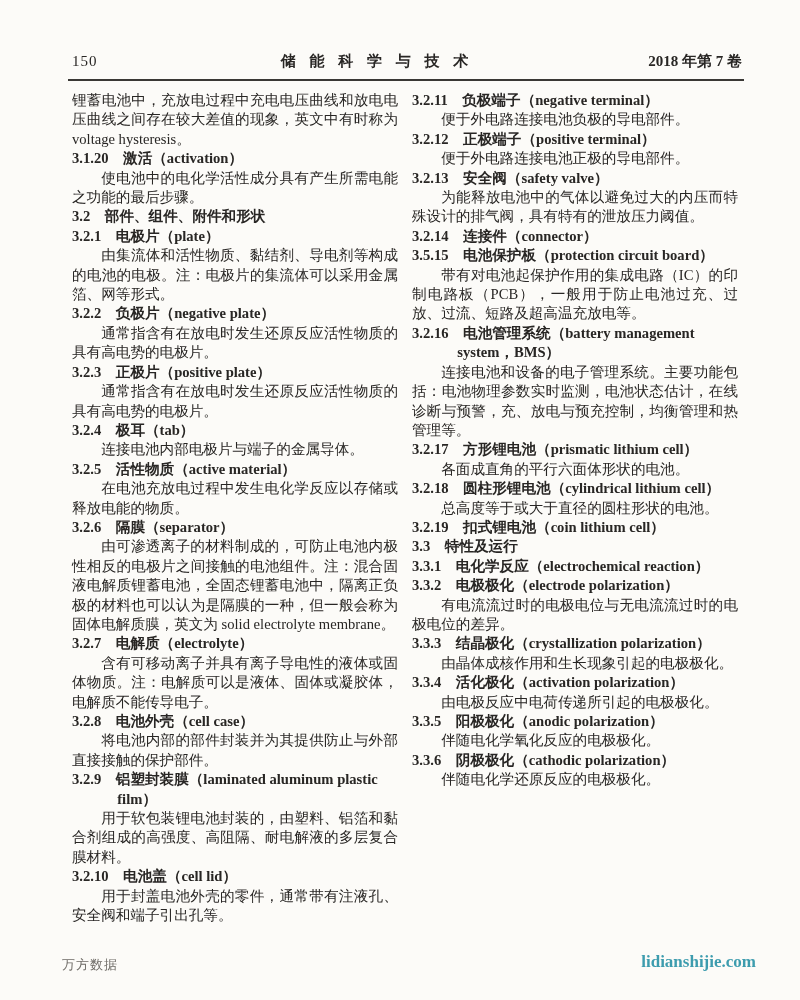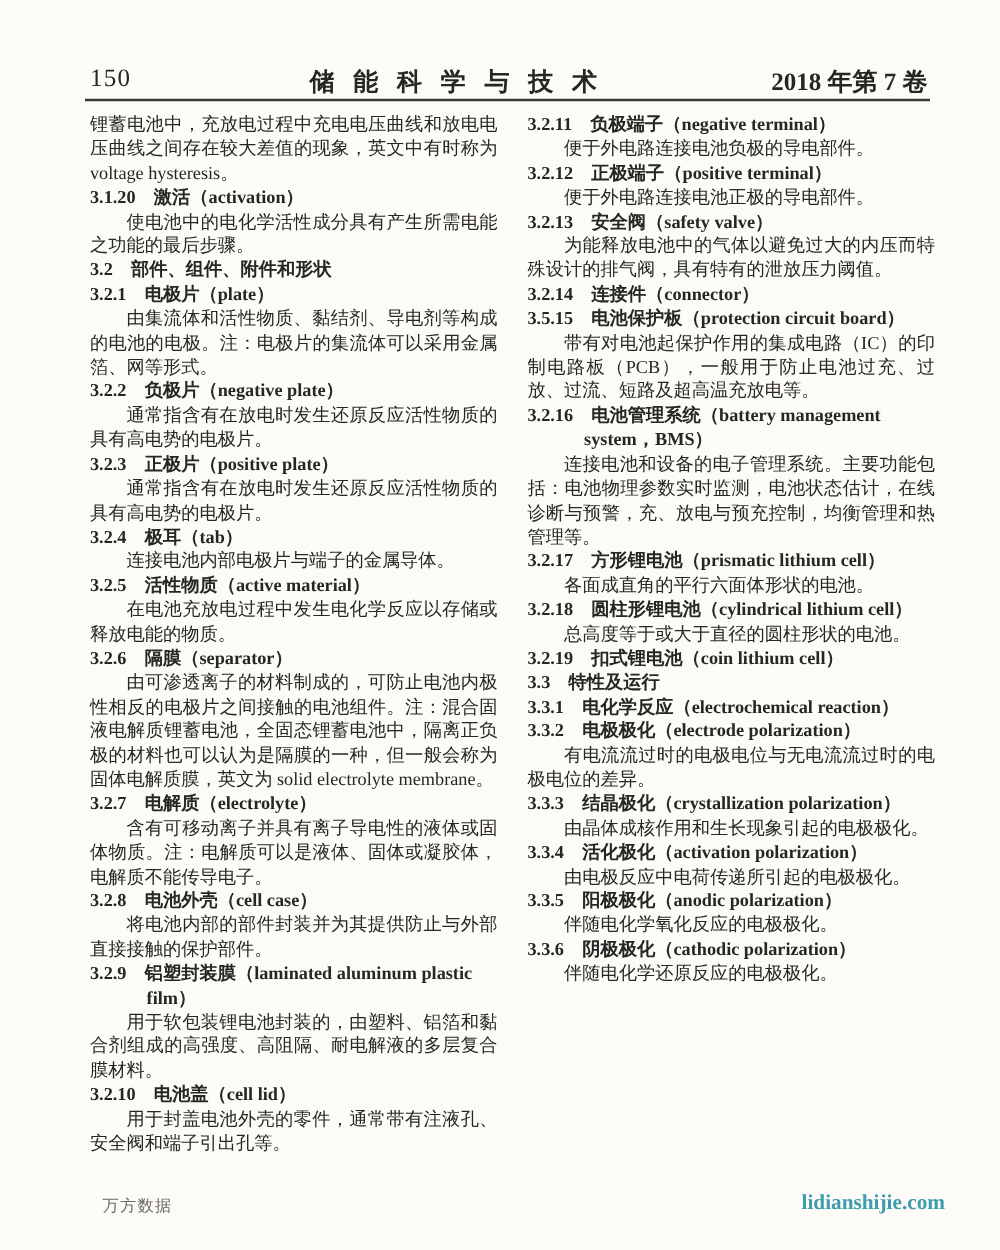--- a/index.html
+++ b/index.html
@@ -8,50 +8,50 @@
     background:#fcfbf8;
     font-family:"Liberation Serif","DejaVu Serif",serif;
     color:#282624;
     position:relative;
     overflow:hidden;
   }
   .page{position:absolute;inset:0;}
   
   .header{
     position:absolute;top:52px;left:72px;right:58px;
-    display:flex;align-items:flex-start;justify-content:space-between;
-    font-size:20px;
+    display:flex;align-items:center;justify-content:space-between;
+    font-size:15px;
   }
   .page-num{font-weight:normal;letter-spacing:1px;}
   .journal-title{font-weight:bold;letter-spacing:5px;transform:translateX(-6px);margin-left:20px;}
   .volume{font-weight:600;}
   .header-rule{
     position:absolute;top:79px;left:68px;right:56px;
     height:0;border-top:2.5px solid #3a3835;
   }
   
   .columns{
     position:absolute;top:91px;left:72px;right:62px;
-    display:flex;gap:24px;
+    display:flex;gap:14px;
   }
   .col{width:326px;flex:0 0 auto;}
   .entry{
     margin:0;
     font-size:14.6px;
     line-height:19.4px;
     text-align:justify;
     word-break:break-word;
   }
   .entry.cont{text-indent:0;}
   .entry.def{text-indent:2em;}
   .entry.term{font-weight:bold;padding-left:3.1em;text-indent:-3.1em;text-align:left;}
   .entry.section{font-weight:bold;text-align:left;}
   
   .footer-watermark{
-    position:absolute;left:82px;top:956px;
+    position:absolute;left:62px;top:956px;
     font-size:13px;color:#6e6b66;letter-spacing:1px;
   }
   .footer-site{
     position:absolute;right:44px;top:952px;
     font-size:17px;
     font-family:Liberation Serif, serif;
     font-weight:bold;
   }
 </style>
 </head>

